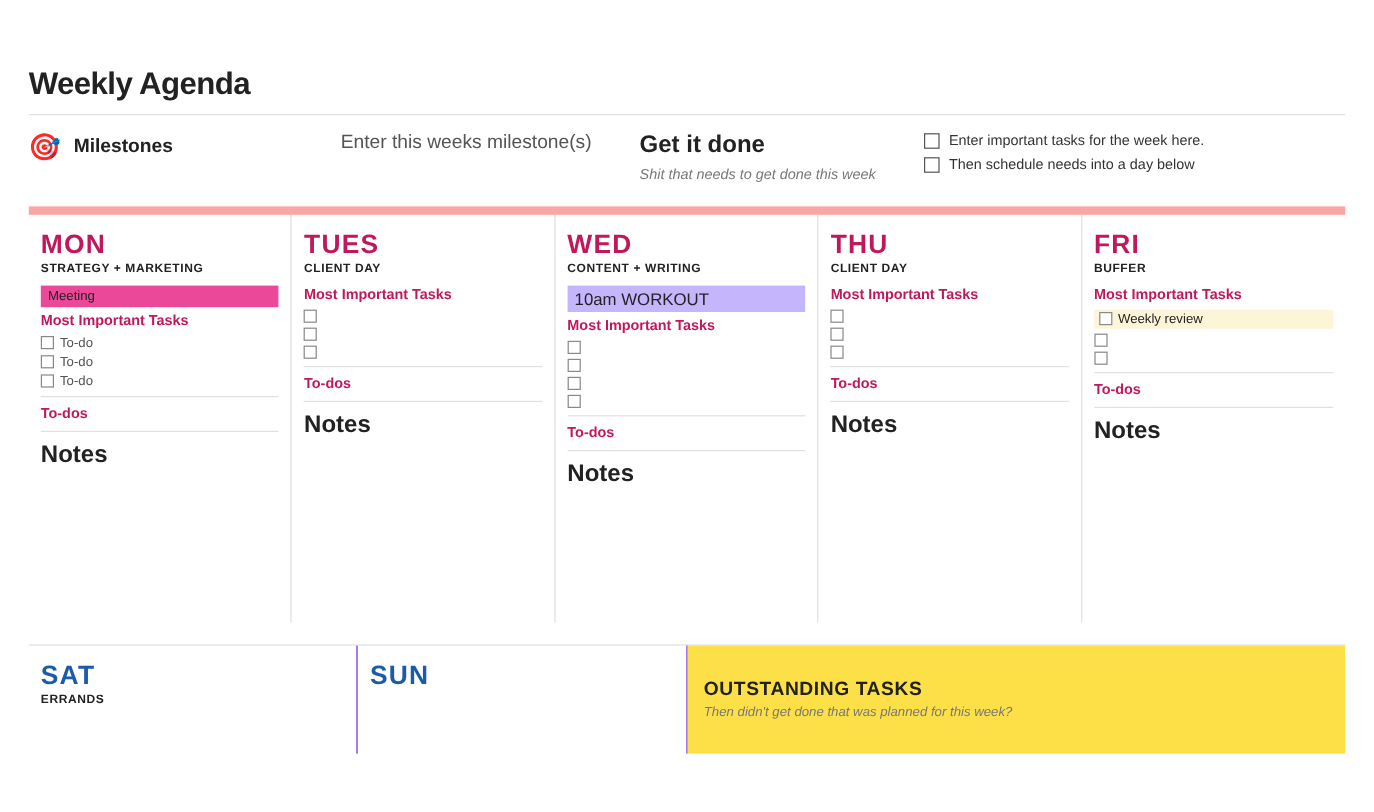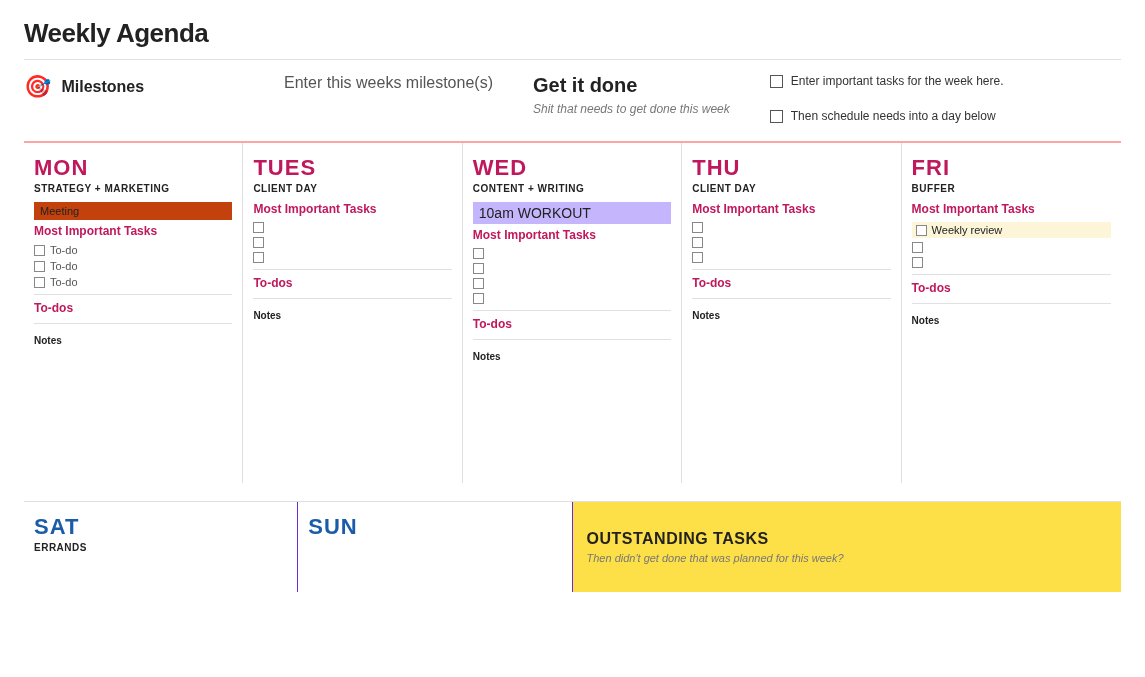--- a/index.html
+++ b/index.html
@@ -8,20 +8,21 @@
       background: #fff;
       color: #222;
       font-size: 13px;
       width: 1145px;
       min-height: 677px;
       overflow-x: hidden;
     }
 
     .page-wrapper {
       padding: 18px 24px 18px 24px;
+      margin-top: 36px;
     }
 
     .page-title {
       font-size: 26px;
       font-weight: 900;
       margin-bottom: 10px;
       letter-spacing: -0.5px;
     }
 
     .top-divider {
@@ -78,21 +79,21 @@
     .get-it-done-subtitle {
       font-size: 12px;
       color: #777;
       font-style: italic;
       line-height: 1.4;
     }
 
     .important-tasks-section {
       display: flex;
       flex-direction: column;
-      gap: 21px;
+      gap: 6px;
     }
 
     .checkbox-row {
       display: flex;
       align-items: center;
       gap: 8px;
       font-size: 12px;
       color: #333;
     }
 
@@ -103,21 +104,21 @@
       display: inline-block;
       background: #fff;
       flex-shrink: 0;
     }
 
     
     .days-grid {
       display: grid;
       grid-template-columns: repeat(5, 1fr);
       gap: 0;
-      border-top: 2px solid #fca5a5;
+      border-top: 7px solid #fca5a5;
       margin-bottom: 18px;
     }
 
     .day-col {
       border-right: 1px solid #e0e0e0;
       padding: 12px 10px 10px 10px;
       min-height: 340px;
     }
 
     .day-col:last-child {
@@ -135,21 +136,21 @@
     .day-theme {
       font-size: 10px;
       font-weight: 700;
       letter-spacing: 0.5px;
       color: #222;
       margin-bottom: 8px;
       text-transform: uppercase;
     }
 
     .meeting-badge {
-      background: #c2410c;
+      background: #ec4899;
       padding: 3px 6px;
       font-size: 11px;
       margin-bottom: 4px;
       display: block;
       width: 100%;
     }
 
     .workout-badge {
       background: #c4b5fd;
       padding: 3px 6px;
@@ -208,21 +209,21 @@
       padding-top: 6px;
     }
 
     .notes-section {
       margin-top: 8px;
       border-top: 1px solid #e0e0e0;
       padding-top: 8px;
     }
 
     .notes-label {
-      font-size: 10px;
+      font-size: 20px;
       font-weight: 700;
       color: #222;
     }
 
     
     .bottom-row {
       display: grid;
       grid-template-columns: 1fr 1fr 2fr;
       gap: 0;
       border-top: 1px solid #e0e0e0;

